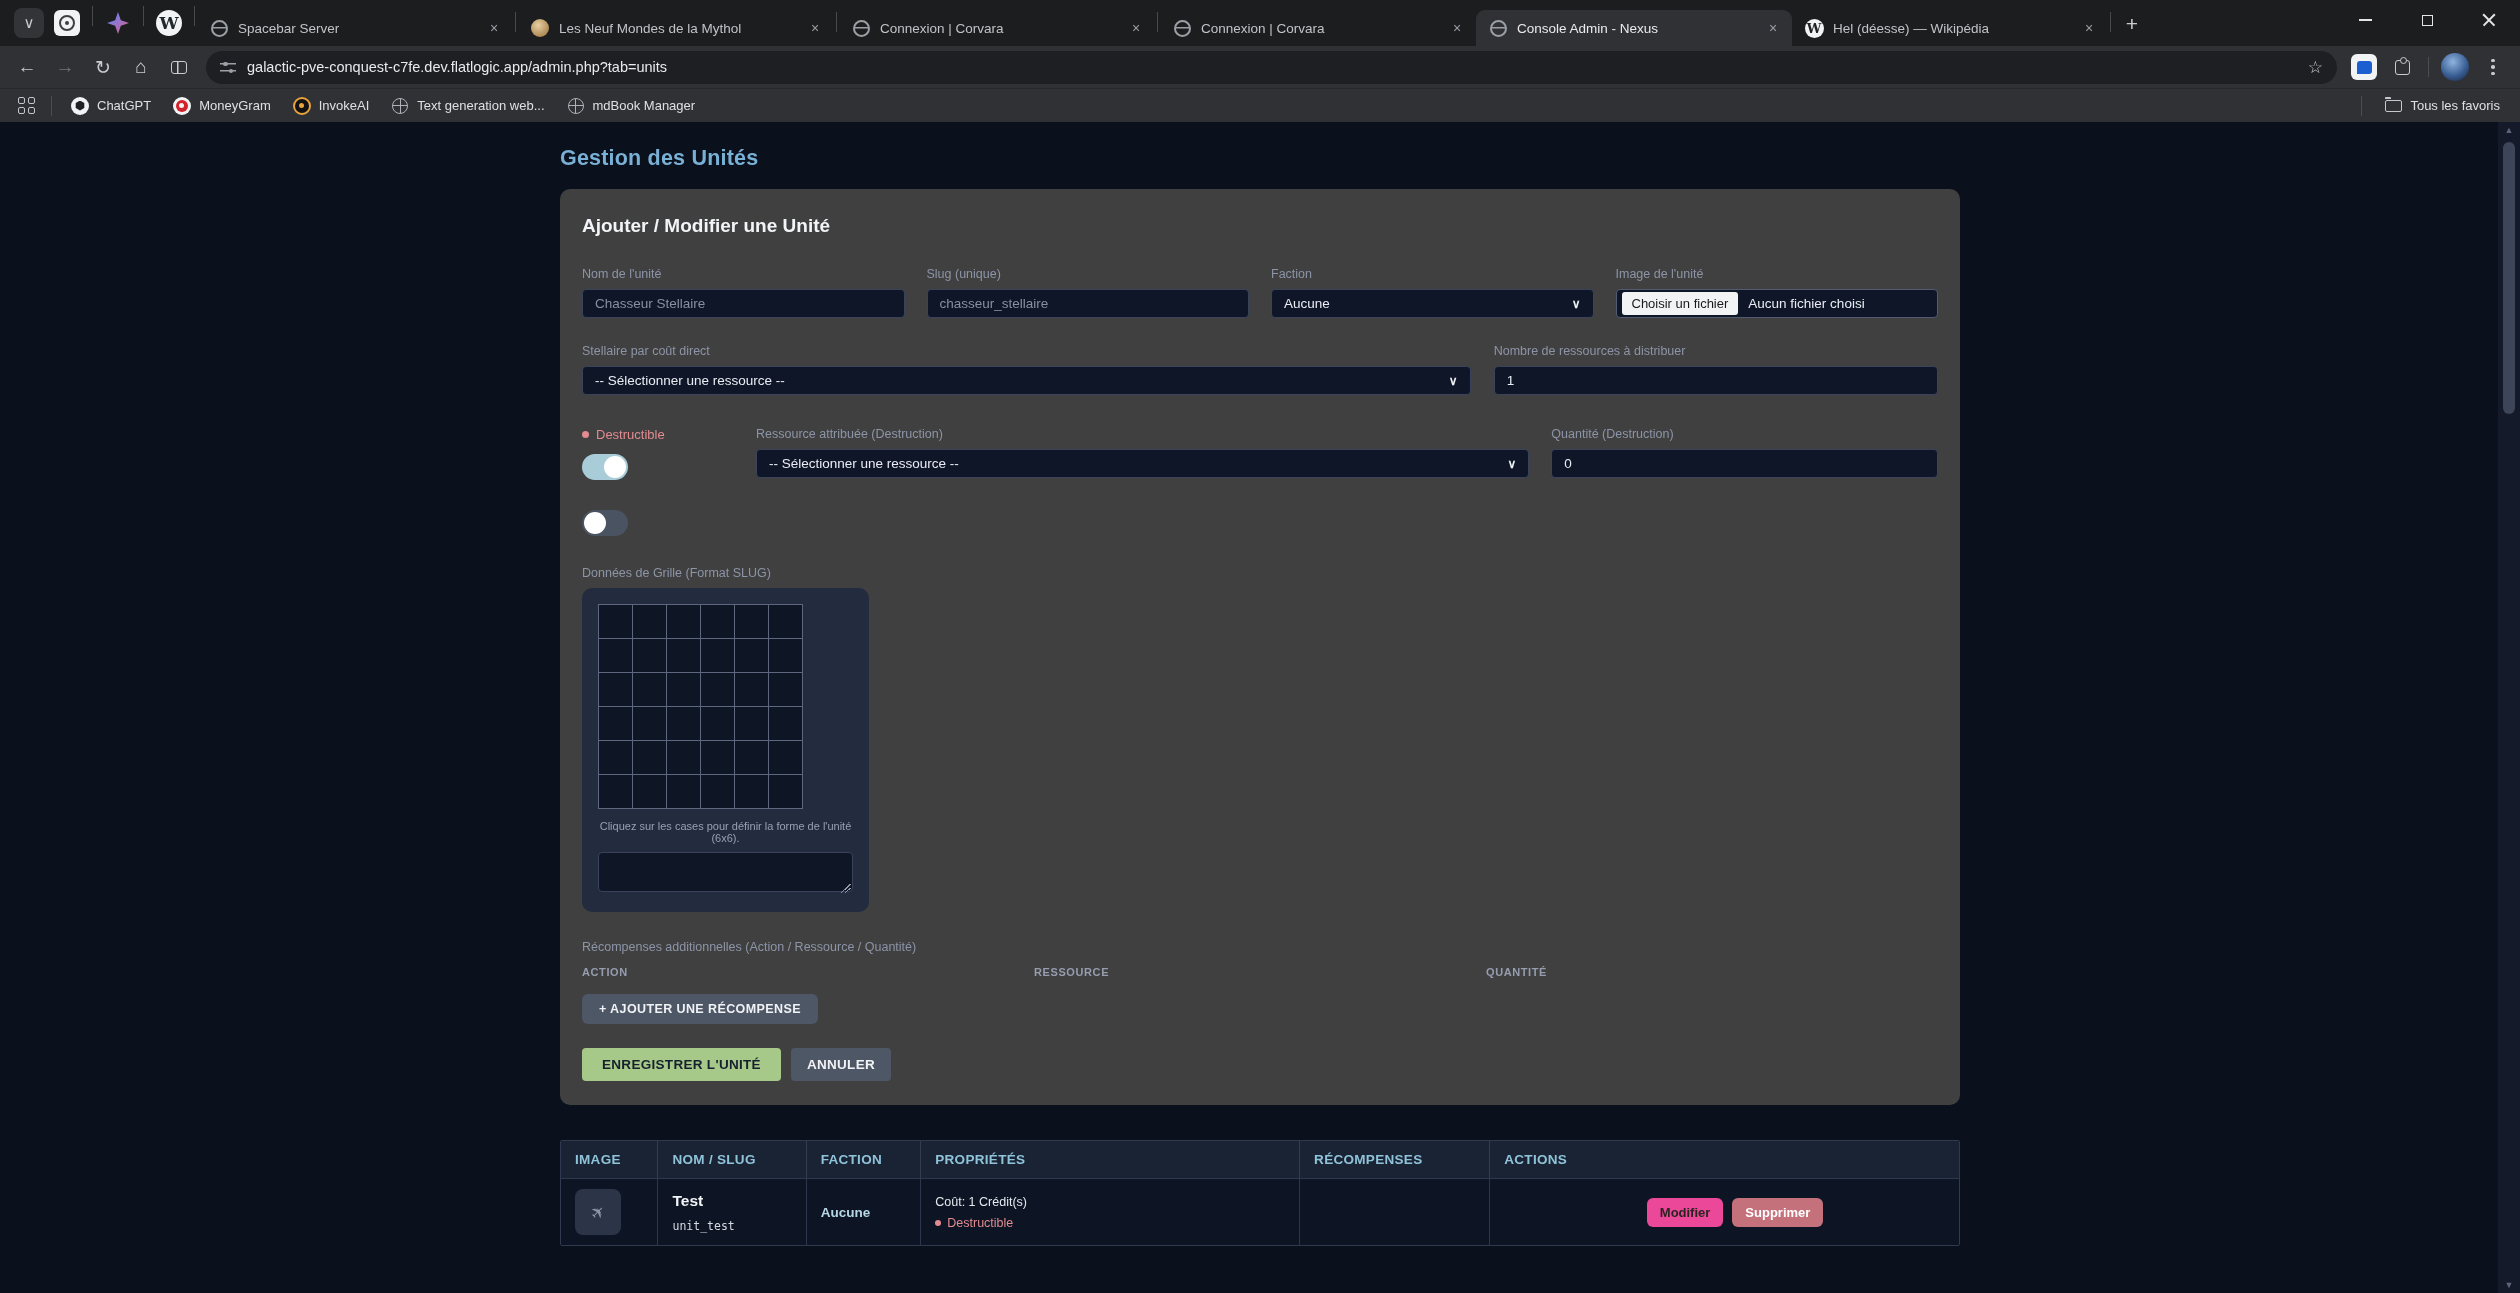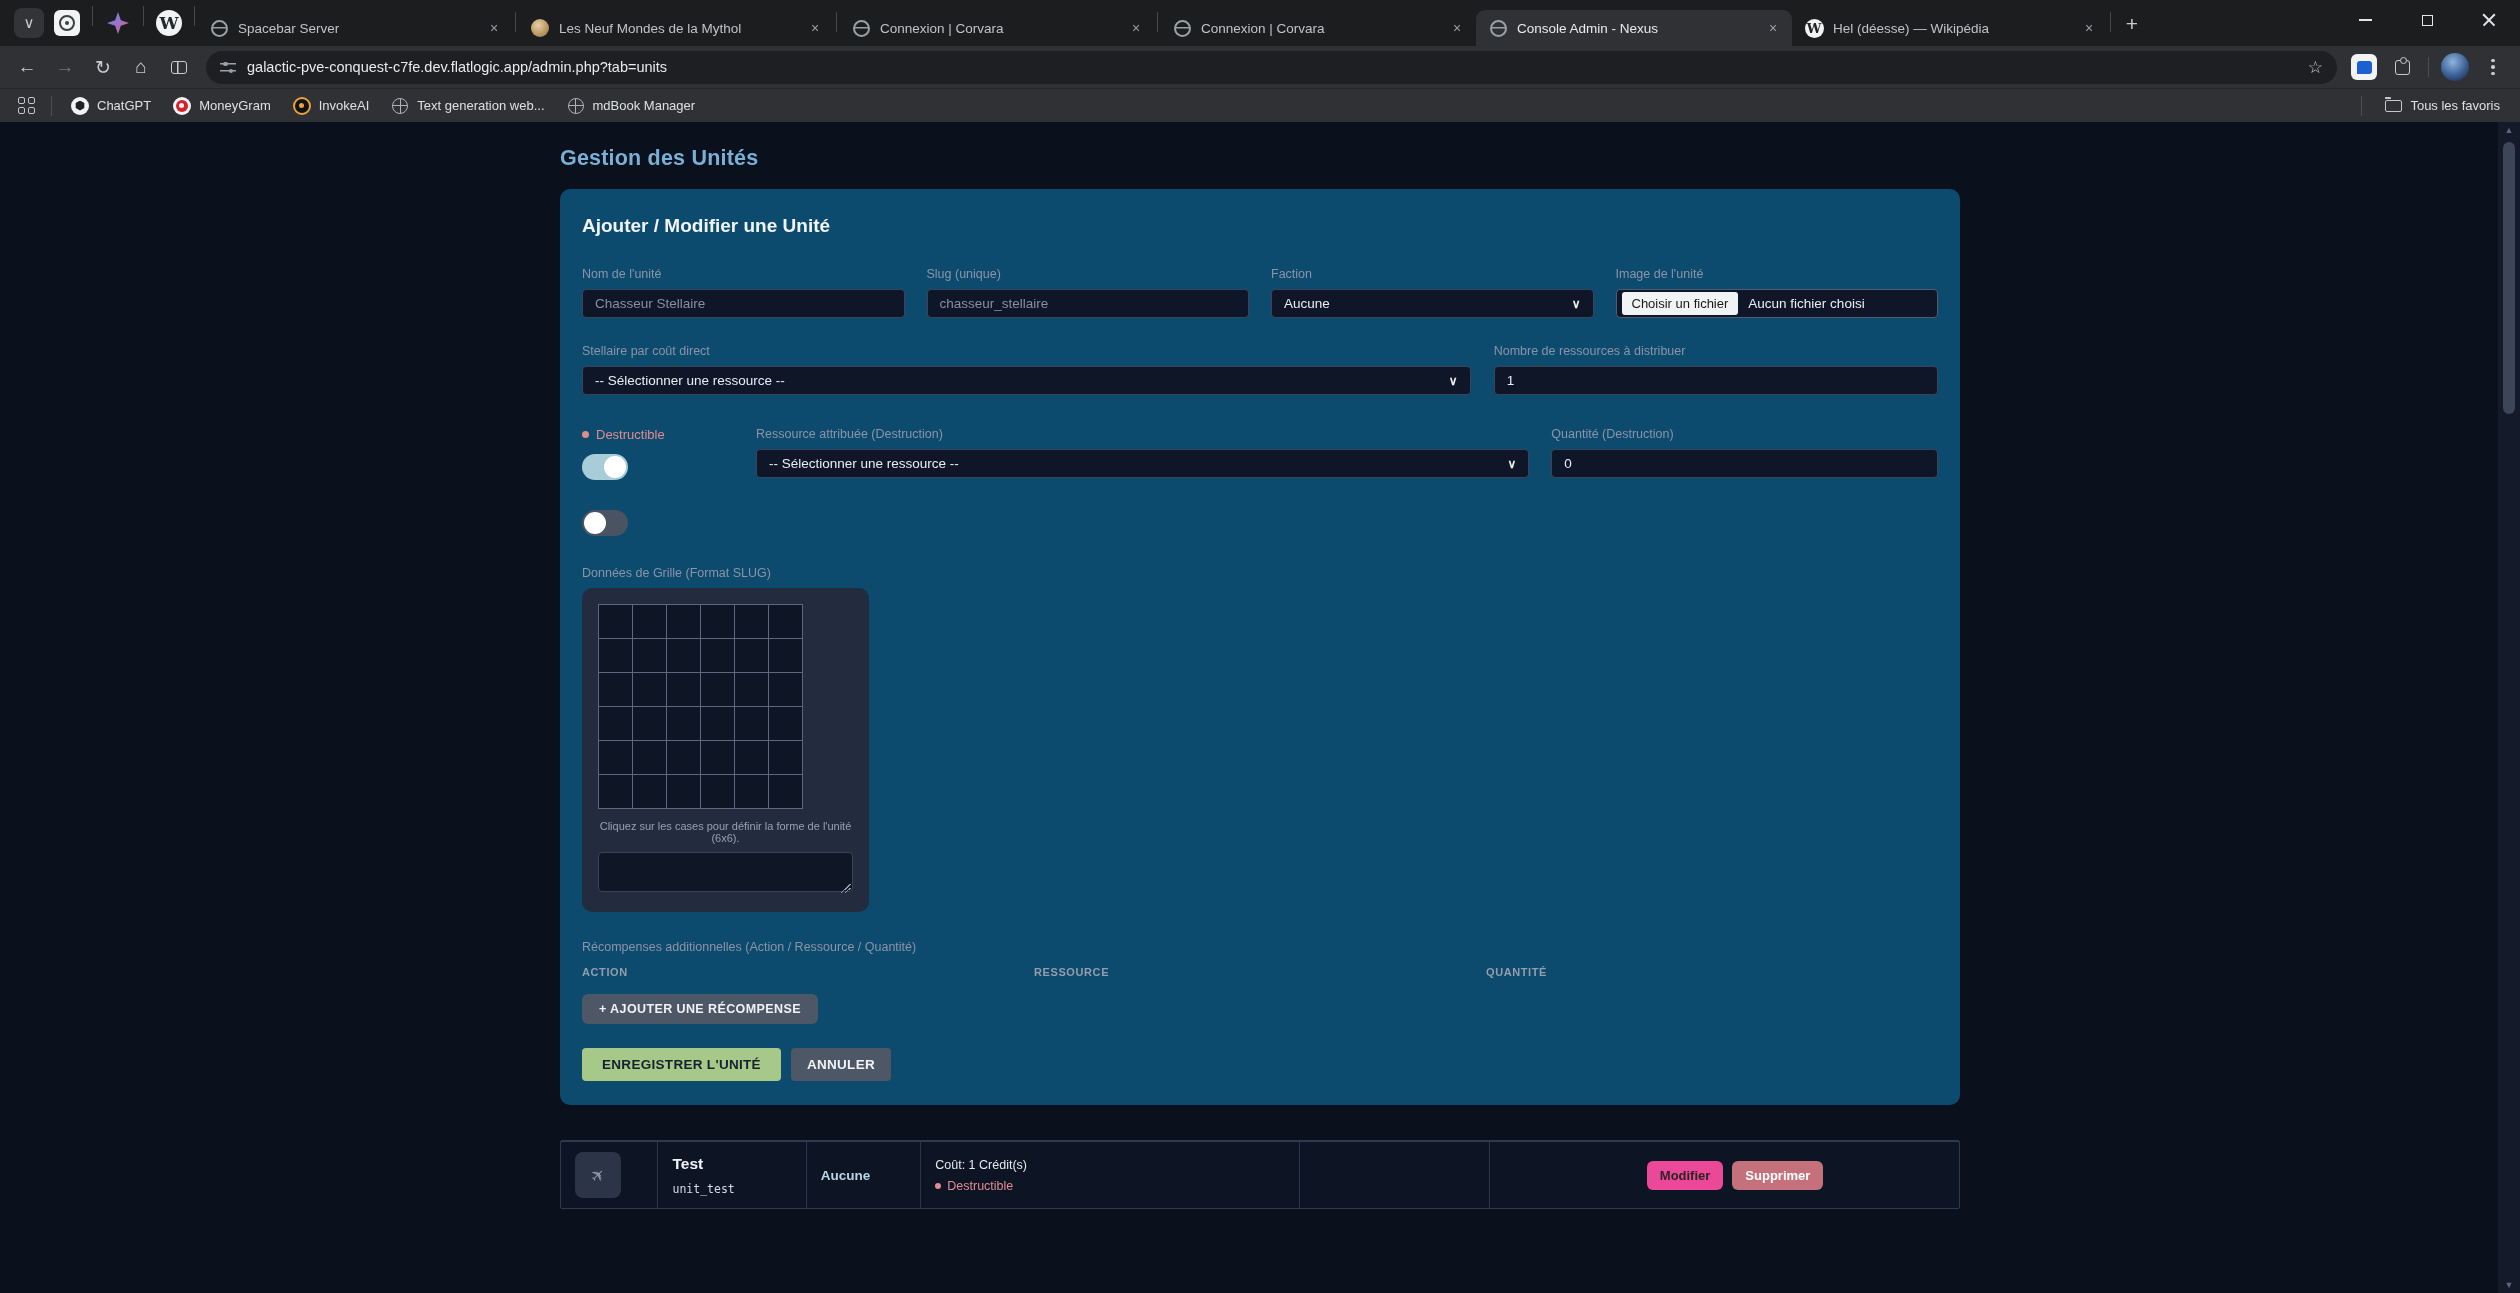--- a/index.html
+++ b/index.html
@@ -86,21 +86,21 @@
   
   .page { flex:1; position:relative; background:#0b101d; overflow:hidden; }
   .scroll { position:absolute; right:0; top:0; width:22px; height:100%; background:#141a2a; display:flex; flex-direction:column; align-items:center; }
   .scroll .arr { color:#5d6677; font-size:9px; height:16px; display:flex; align-items:center; }
   .scroll .arr.down { margin-top:auto; }
   .scroll .thumb { width:12px; height:272px; border-radius:6px; background:#3d4658; margin-top:4px; }
 
   .content { width:1400px; margin:0 auto; padding-top:14px; }
   h1.pagetitle { color:#79b0d6; font-size:21.5px; font-weight:bold; margin:10px 0 18px 0; letter-spacing:.2px; }
 
-  .card { background:#0c4a6e; border-radius:10px; padding:26px 22px 24px 22px; }
+  .card { background:#404040; border-radius:10px; padding:26px 22px 24px 22px; }
   h2.formtitle { color:#f2f4f7; font-size:19px; font-weight:bold; margin-bottom:30px; }
 
   .lbl { display:block; color:#8c94a7; font-size:12.5px; margin-bottom:8px; }
   .field-input, .selectbox, .filebox {
       width:100%; height:29px; background:#0f1628; border:1px solid #39445c; border-radius:4px;
       color:#e9edf3; font-size:13.5px; padding:0 12px; font-family:"Liberation Sans", sans-serif; }
   .field-input::placeholder { color:#87909f; opacity:1; }
   .selectbox { display:flex; align-items:center; justify-content:space-between; gap:8px; }
   .selectbox .chev { color:#eef1f5; font-size:12px; font-weight:bold; flex:none; }
   .filebox { display:flex; align-items:center; gap:10px; padding:0 5px; border-color:#515c72; }
@@ -470,20 +470,28 @@
         </div>
         <button class="addbtn">+ AJOUTER UNE RÉCOMPENSE</button>
 
         <div class="actionrow">
           <button class="savebtn">ENREGISTRER L'UNITÉ</button>
           <button class="cancelbtn">ANNULER</button>
         </div>
       </div>
 
       <div class="unittable">
+        <div class="t-head">
+          <div>IMAGE</div>
+          <div>NOM / SLUG</div>
+          <div>FACTION</div>
+          <div>PROPRIÉTÉS</div>
+          <div>RÉCOMPENSES</div>
+          <div>ACTIONS</div>
+        </div>
         <div class="t-row">
           <div>
             <span class="thumbbox">
               <span class="rocket">✈</span>
             </span>
           </div>
           <div>
             <span class="uname">Test</span>
             <span class="uslug">unit_test</span>
           </div>

